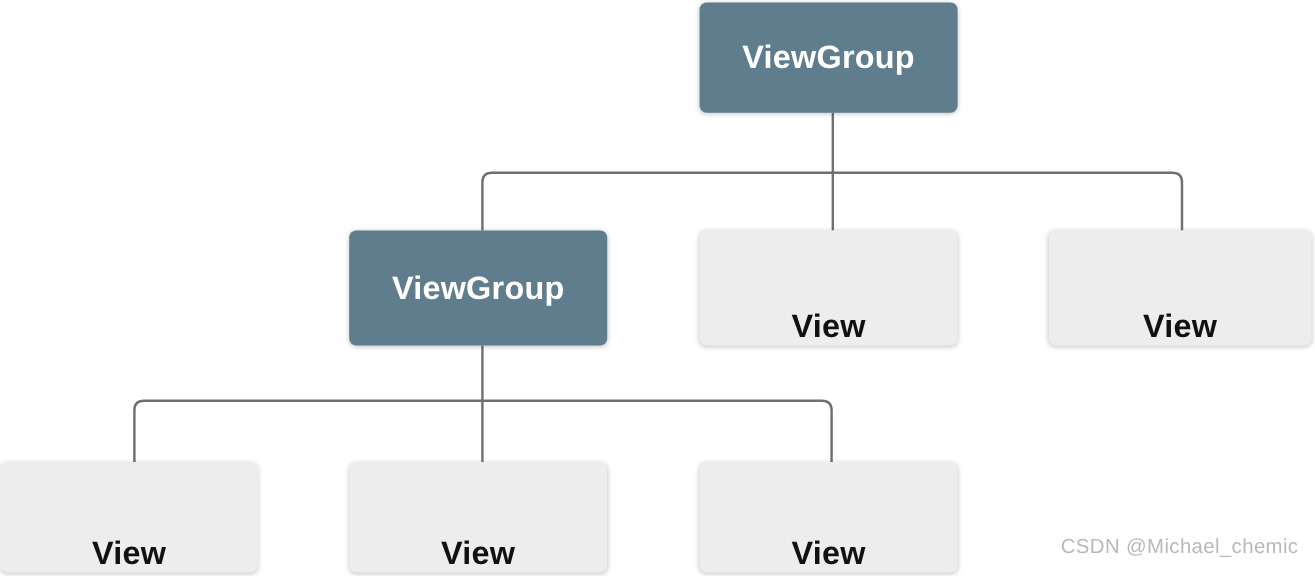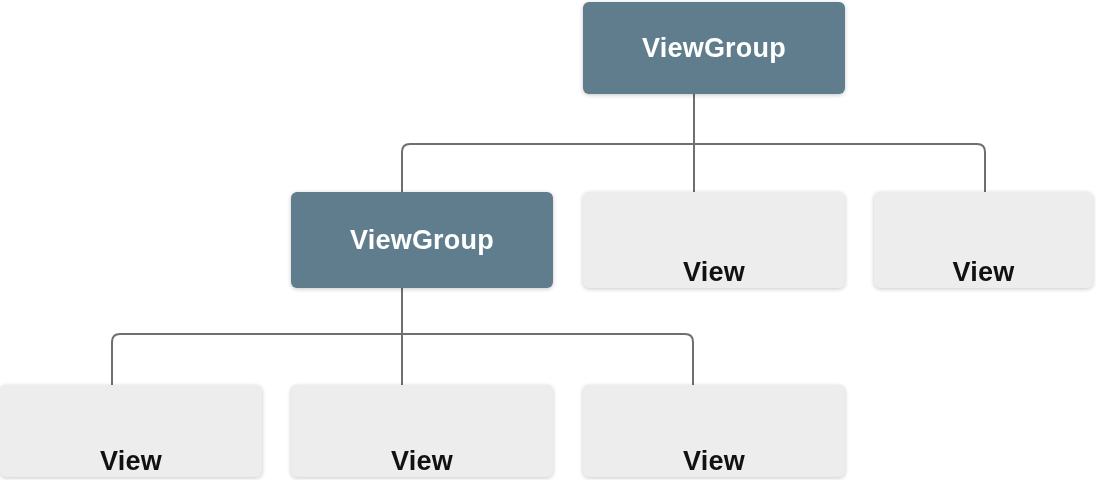--- a/index.html
+++ b/index.html
@@ -22,21 +22,21 @@
     width: 1096px;
     height: 480px;
   }
   .connectors path {
     fill: none;
     stroke: var(--line-color, #6f6f6f);
     stroke-width: 2;
   }
   .node {
     position: absolute;
-    width: 262px;
+    width: 215px;
     height: 92px;
     border-radius: 6px;
     display: flex;
     align-items: center;
     justify-content: center;
     font-size: 27px;
     font-weight: bold;
     letter-spacing: 0.2px;
     box-shadow: 0 1px 4px rgba(0,0,0,0.22);
   }
@@ -101,14 +101,15 @@
   </div>
 
   <div class="node view" id="n-gc2">
     <span>View</span>
   </div>
 
   <div class="node view" id="n-gc3">
     <span>View</span>
   </div>
 
+  <div class="watermark">CSDN @Michael_chemic</div>
 
 </div>
 
 </body></html>

